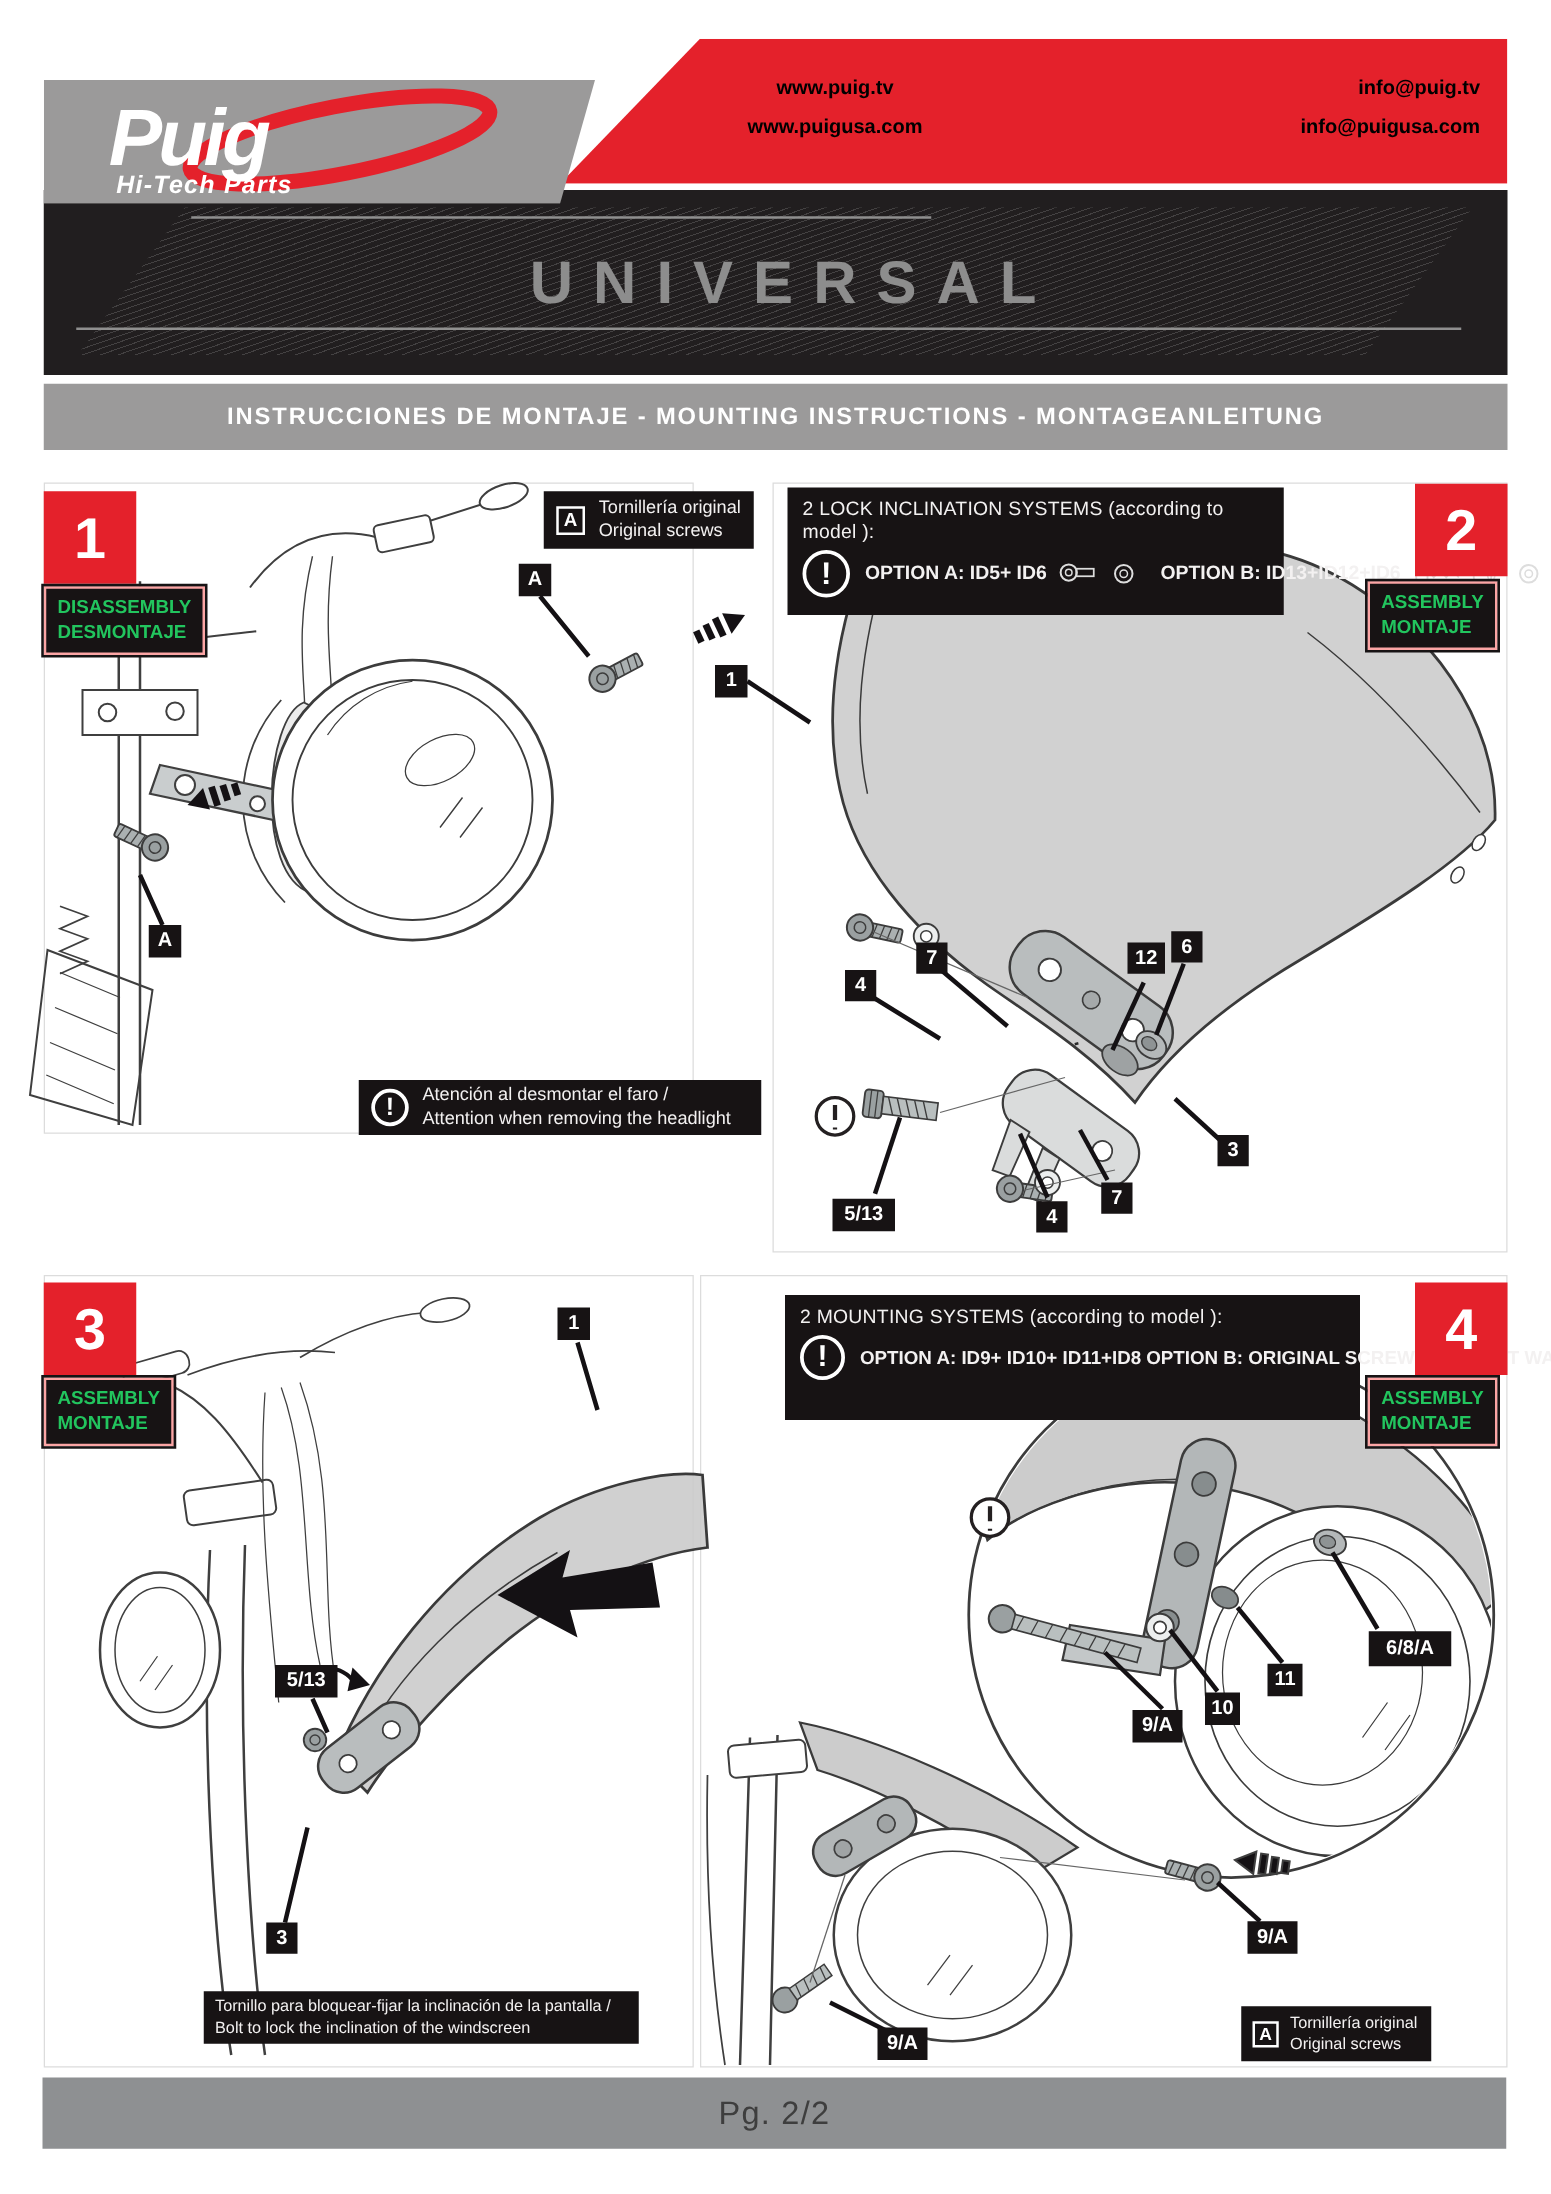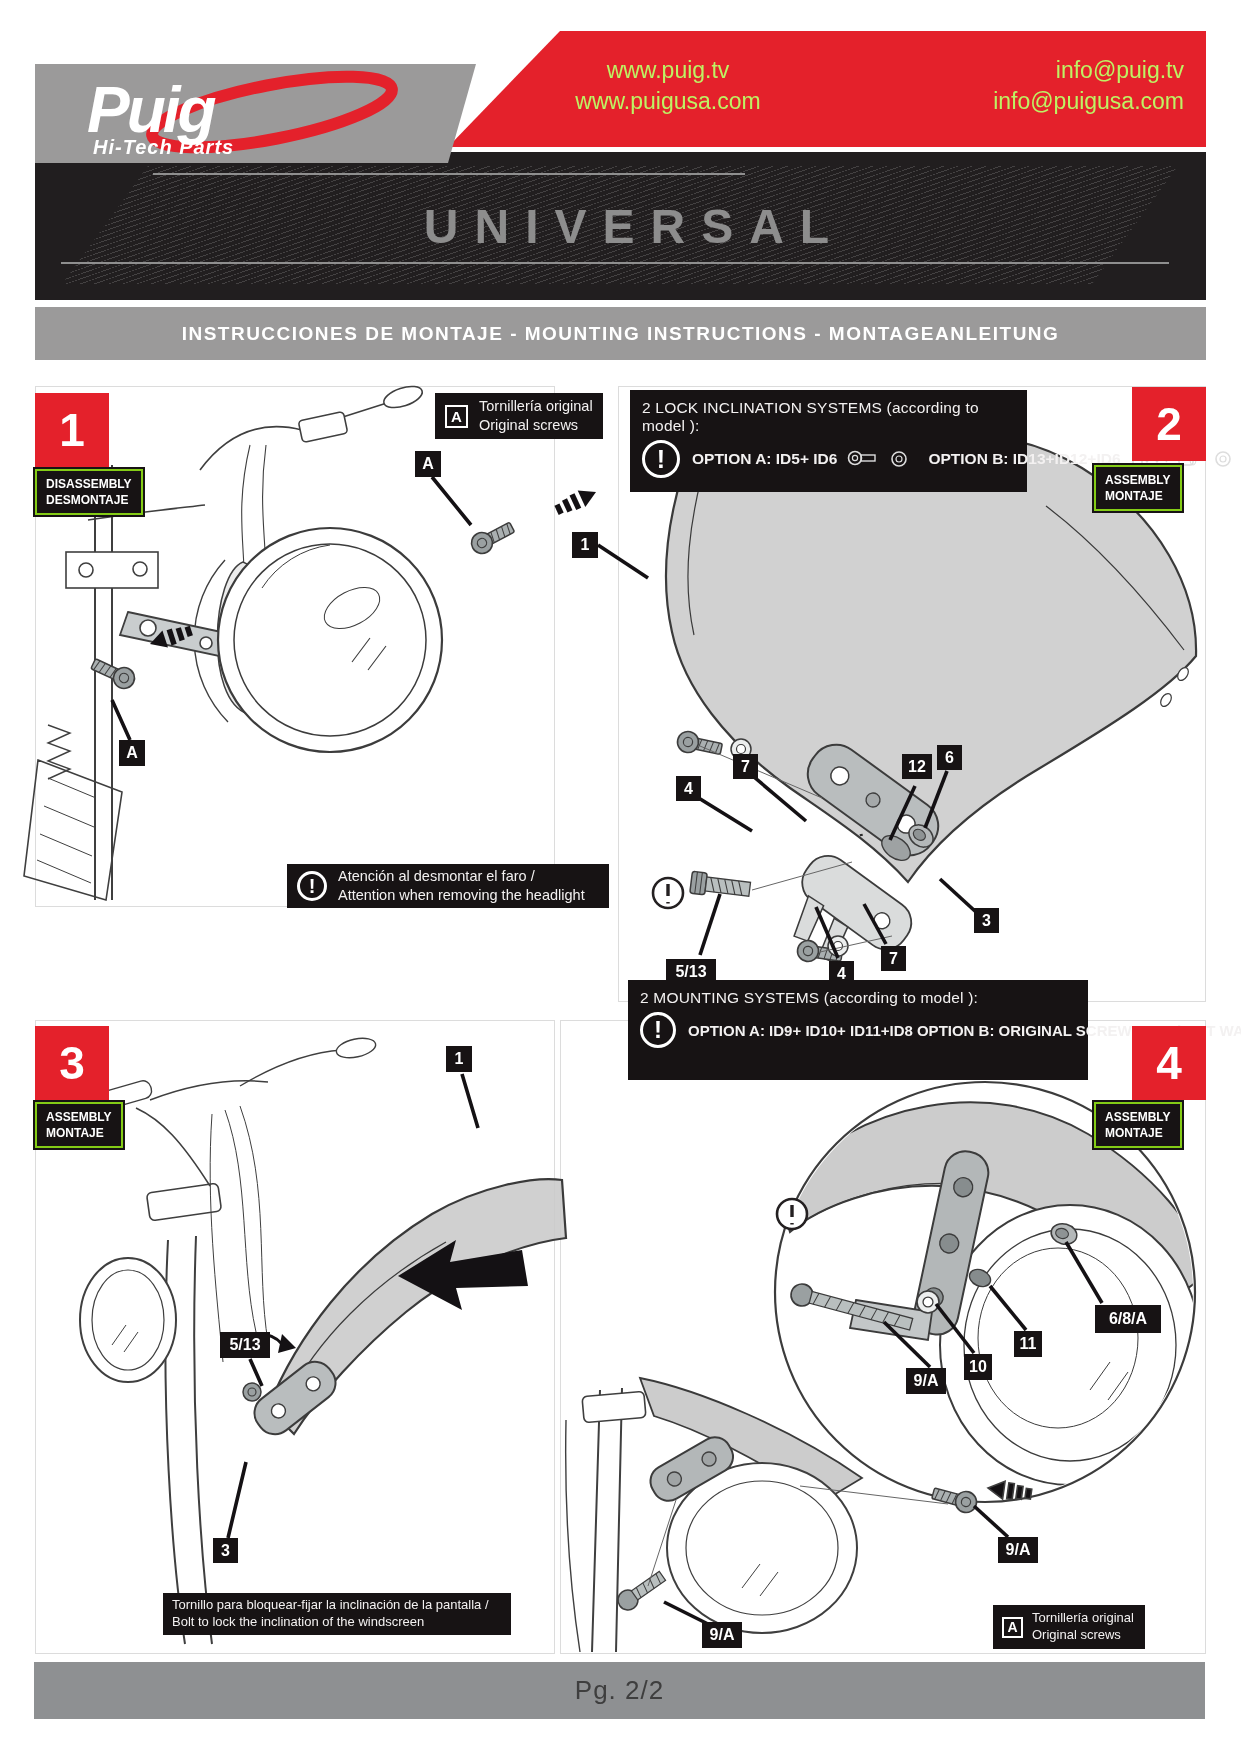--- a/index.html
+++ b/index.html
@@ -5,37 +5,37 @@
   :root{ --red:#e4212b; --ink:#171314; --band:#9b9a9a; --line:#3c3c3c; }
   *{margin:0;padding:0;box-sizing:border-box;}
   body{background:#fff;font-family:"Liberation Sans",sans-serif;}
   .page{position:relative;width:1241px;height:1755px;background:#fff;overflow:hidden;}
   .abs{position:absolute;}
   .pborder{position:absolute;border:1px solid #dcdcdc;z-index:0;}
   .callout{position:absolute;background:var(--ink);color:#fff;font-weight:700;font-size:16px;
     display:flex;align-items:center;justify-content:center;z-index:6;}
   .badge{position:absolute;background:var(--red);color:#fff;font-weight:700;font-size:46px;
     width:74px;height:74px;display:flex;align-items:center;justify-content:center;z-index:7;}
-  .plabel{position:absolute;background:var(--ink);border:2px solid #84cc16;outline:2px solid var(--ink);
-    color:#ffffff;font-weight:700;font-size:12px;line-height:1.35;padding:5px 9px;z-index:7;white-space:nowrap;}
+  .plabel{position:absolute;background:var(--ink);border:2px solid #fca5a5;outline:2px solid var(--ink);
+    color:#22c55e;font-weight:700;font-size:15px;line-height:1.35;padding:5px 9px;z-index:7;white-space:nowrap;}
   .note{position:absolute;background:var(--ink);color:#f3f1f1;z-index:6;display:flex;align-items:center;}
   .bang{border-radius:50%;border:3px solid #fff;color:#fff;font-weight:800;
     display:flex;align-items:center;justify-content:center;flex:none;}
   .amark{border:2px solid #fff;color:#fff;font-weight:700;display:flex;align-items:center;justify-content:center;flex:none;}
   .notelines{font-size:14.5px;line-height:1.28;}
   .infobox{position:absolute;background:var(--ink);color:#f3f1f1;z-index:6;padding:9px 12px;}
   .infotitle{font-size:15.5px;margin-bottom:5px;letter-spacing:.2px;}
   .optrow{display:flex;align-items:center;gap:12px;}
   .optlines{display:flex;gap:5px;font-size:15.5px;font-weight:bold;}
   .optline{display:flex;align-items:center;gap:10px;white-space:nowrap;}
   .hdr-gray{position:absolute;left:35px;top:48px;width:441px;height:99px;background:var(--band);
     clip-path:polygon(0 0,100% 0,calc(100% - 28px) 100%,0 100%);z-index:2;margin-top:16px;}
   .hdr-red{position:absolute;left:448px;top:31px;width:758px;height:116px;background:var(--red);
     clip-path:polygon(112px 0,100% 0,100% 100%,0 100%);z-index:1;color:#fff;}
-  .hdr-links{position:absolute;font-size:23px;line-height:31px;color:#bef264;}
+  .hdr-links{position:absolute;font-size:16px;line-height:31px;color:#000000;font-weight:bold;}
   .uniband{position:absolute;left:35px;top:152px;width:1171px;height:148px;background:#211e1f;overflow:hidden;z-index:1;}
   .hatch{position:absolute;left:70px;top:14px;width:1030px;height:118px;transform:skewX(-36deg);
     background:repeating-linear-gradient(155deg,rgba(190,190,190,.22) 0 1px,transparent 1px 6px);}
   .uniline{position:absolute;height:2px;background:#8f8f8f;}
   .unititle{position:absolute;left:0;top:0;width:100%;height:100%;display:flex;align-items:center;justify-content:center;
     color:#8d8d8d;font-size:48px;font-weight:700;letter-spacing:16px;padding-left:28px;}
   .instrbar{position:absolute;left:35px;top:307px;width:1171px;height:53px;background:var(--band);
     display:flex;align-items:center;justify-content:center;color:#fff;font-weight:700;font-size:19px;letter-spacing:1.5px;z-index:1;}
   .footer{position:absolute;left:34px;top:1662px;width:1171px;height:57px;background:#8e9092;
     display:flex;align-items:center;justify-content:center;color:#3e3e3e;font-size:26px;letter-spacing:1px;z-index:6;}
@@ -372,21 +372,21 @@
       <div>Tornillo para bloquear-fijar la inclinación de la pantalla  /</div>
       <div>Bolt to lock the inclination of the windscreen</div>
     </div>
   </div>
 
   <div class="badge" style="left:1132px;top:1026px;">4</div>
   <div class="plabel" style="left:1094px;top:1102px;">
     <div>ASSEMBLY</div>
     <div>MONTAJE</div>
   </div>
-  <div class="infobox" style="left:628px;top:980px;width:460px;height:100px;">
+  <div class="infobox" style="left:628px;top:1036px;width:460px;height:100px;">
     <div class="infotitle" style="font-size:15.5px;">2 MOUNTING SYSTEMS (according to model ):</div>
     <div class="optrow">
       <div class="bang" style="width:36px;height:36px;font-size:24px;border-width:3.5px;">!</div>
       <div class="optlines" style="font-size:15px;gap:4px;">
         <div class="optline">
             <span>OPTION A: ID9+ ID10+ ID11+ID8</span>
           </div>
         <div class="optline">
             <span>OPTION B: ORIGINAL SCREW+ID11 ( IF IT WAS NECESSARY)</span>
           </div>

